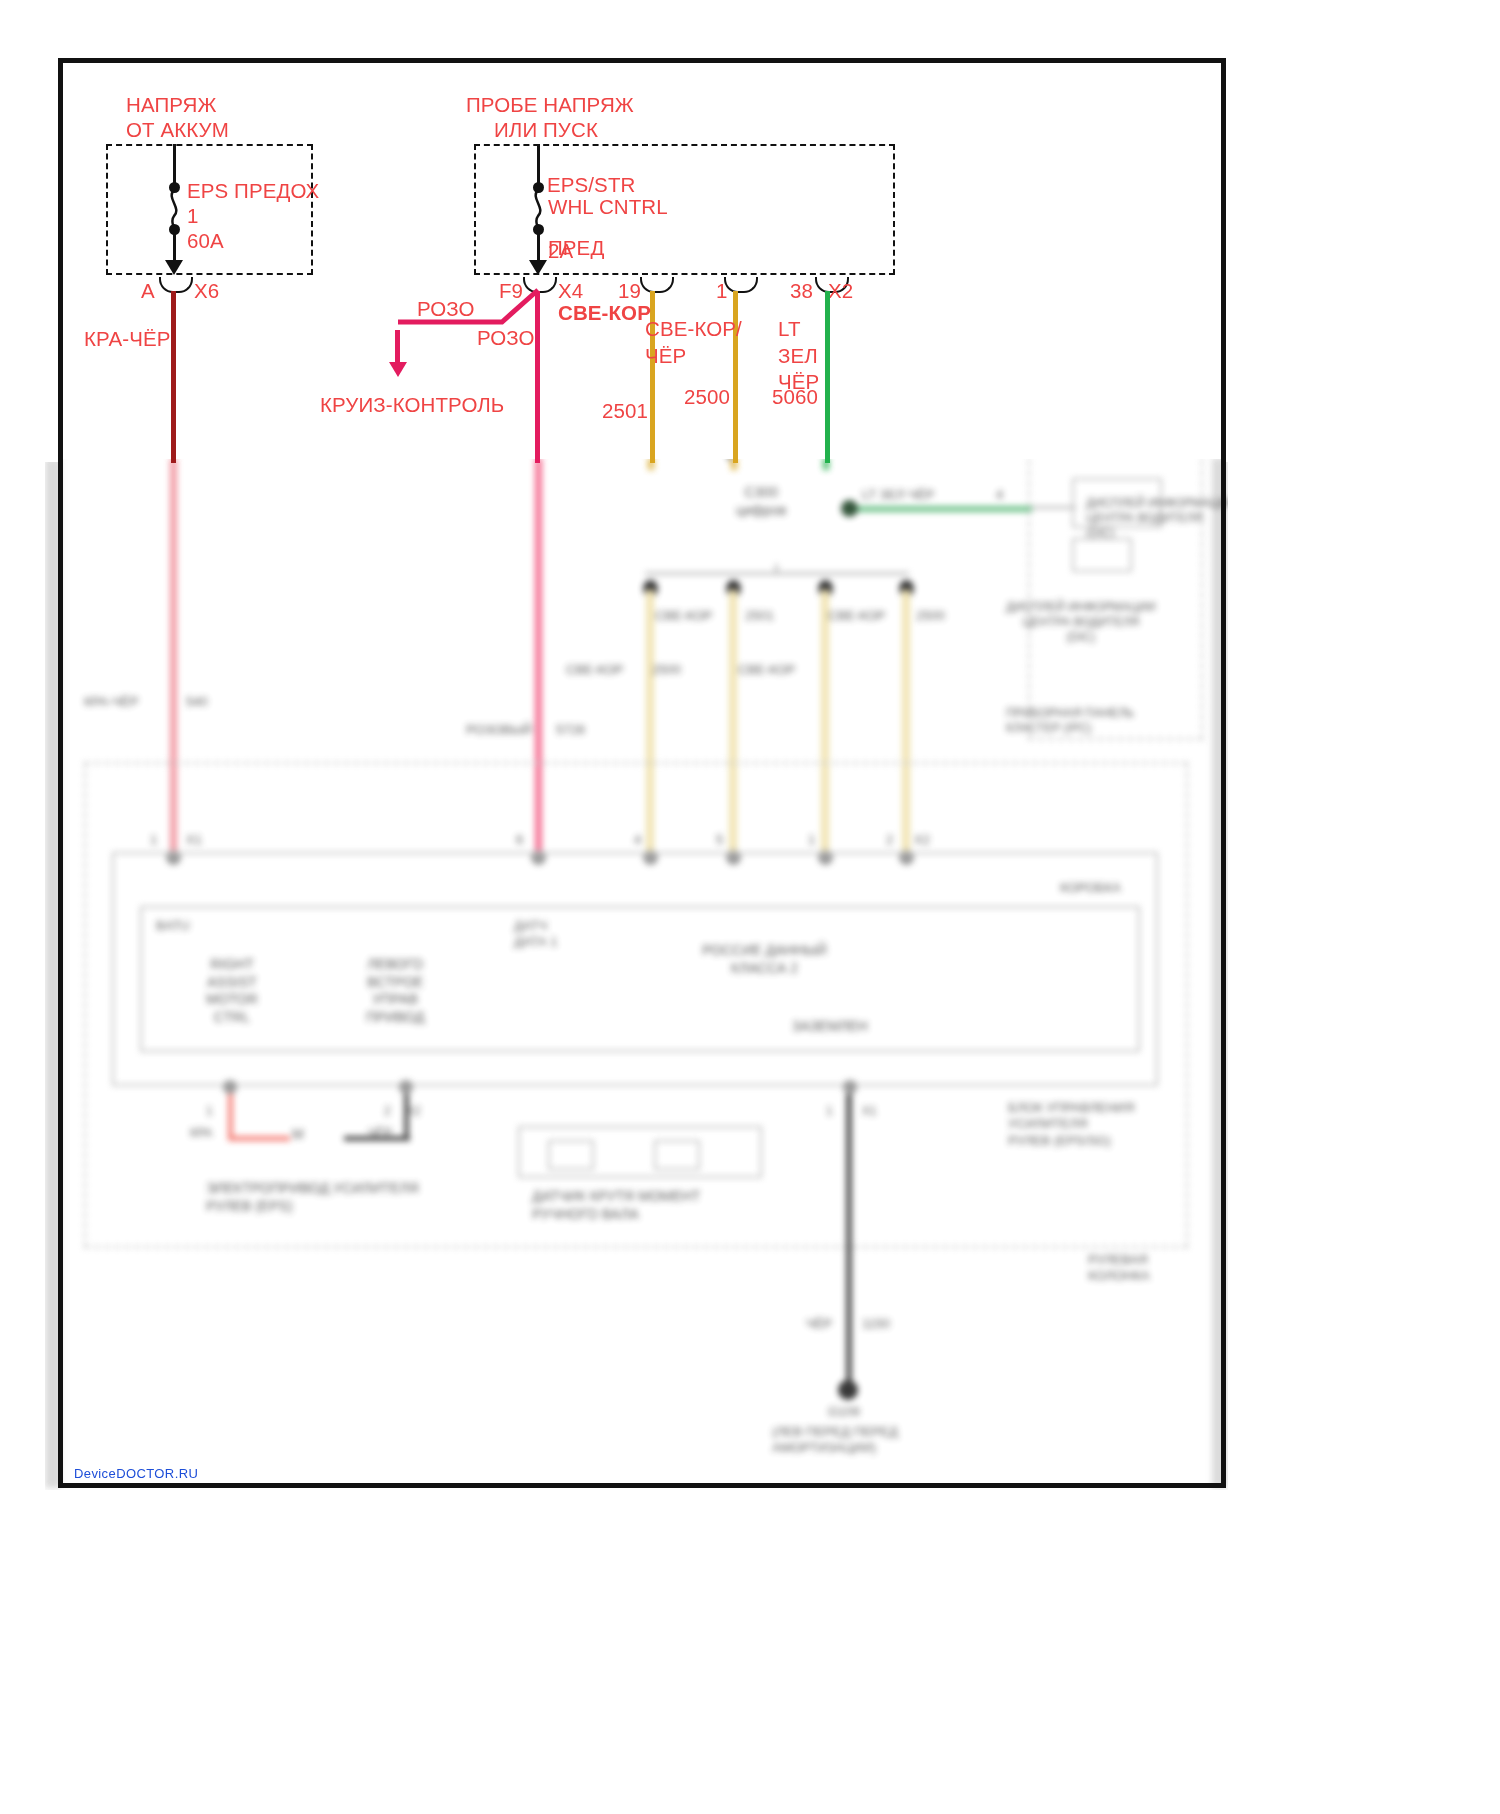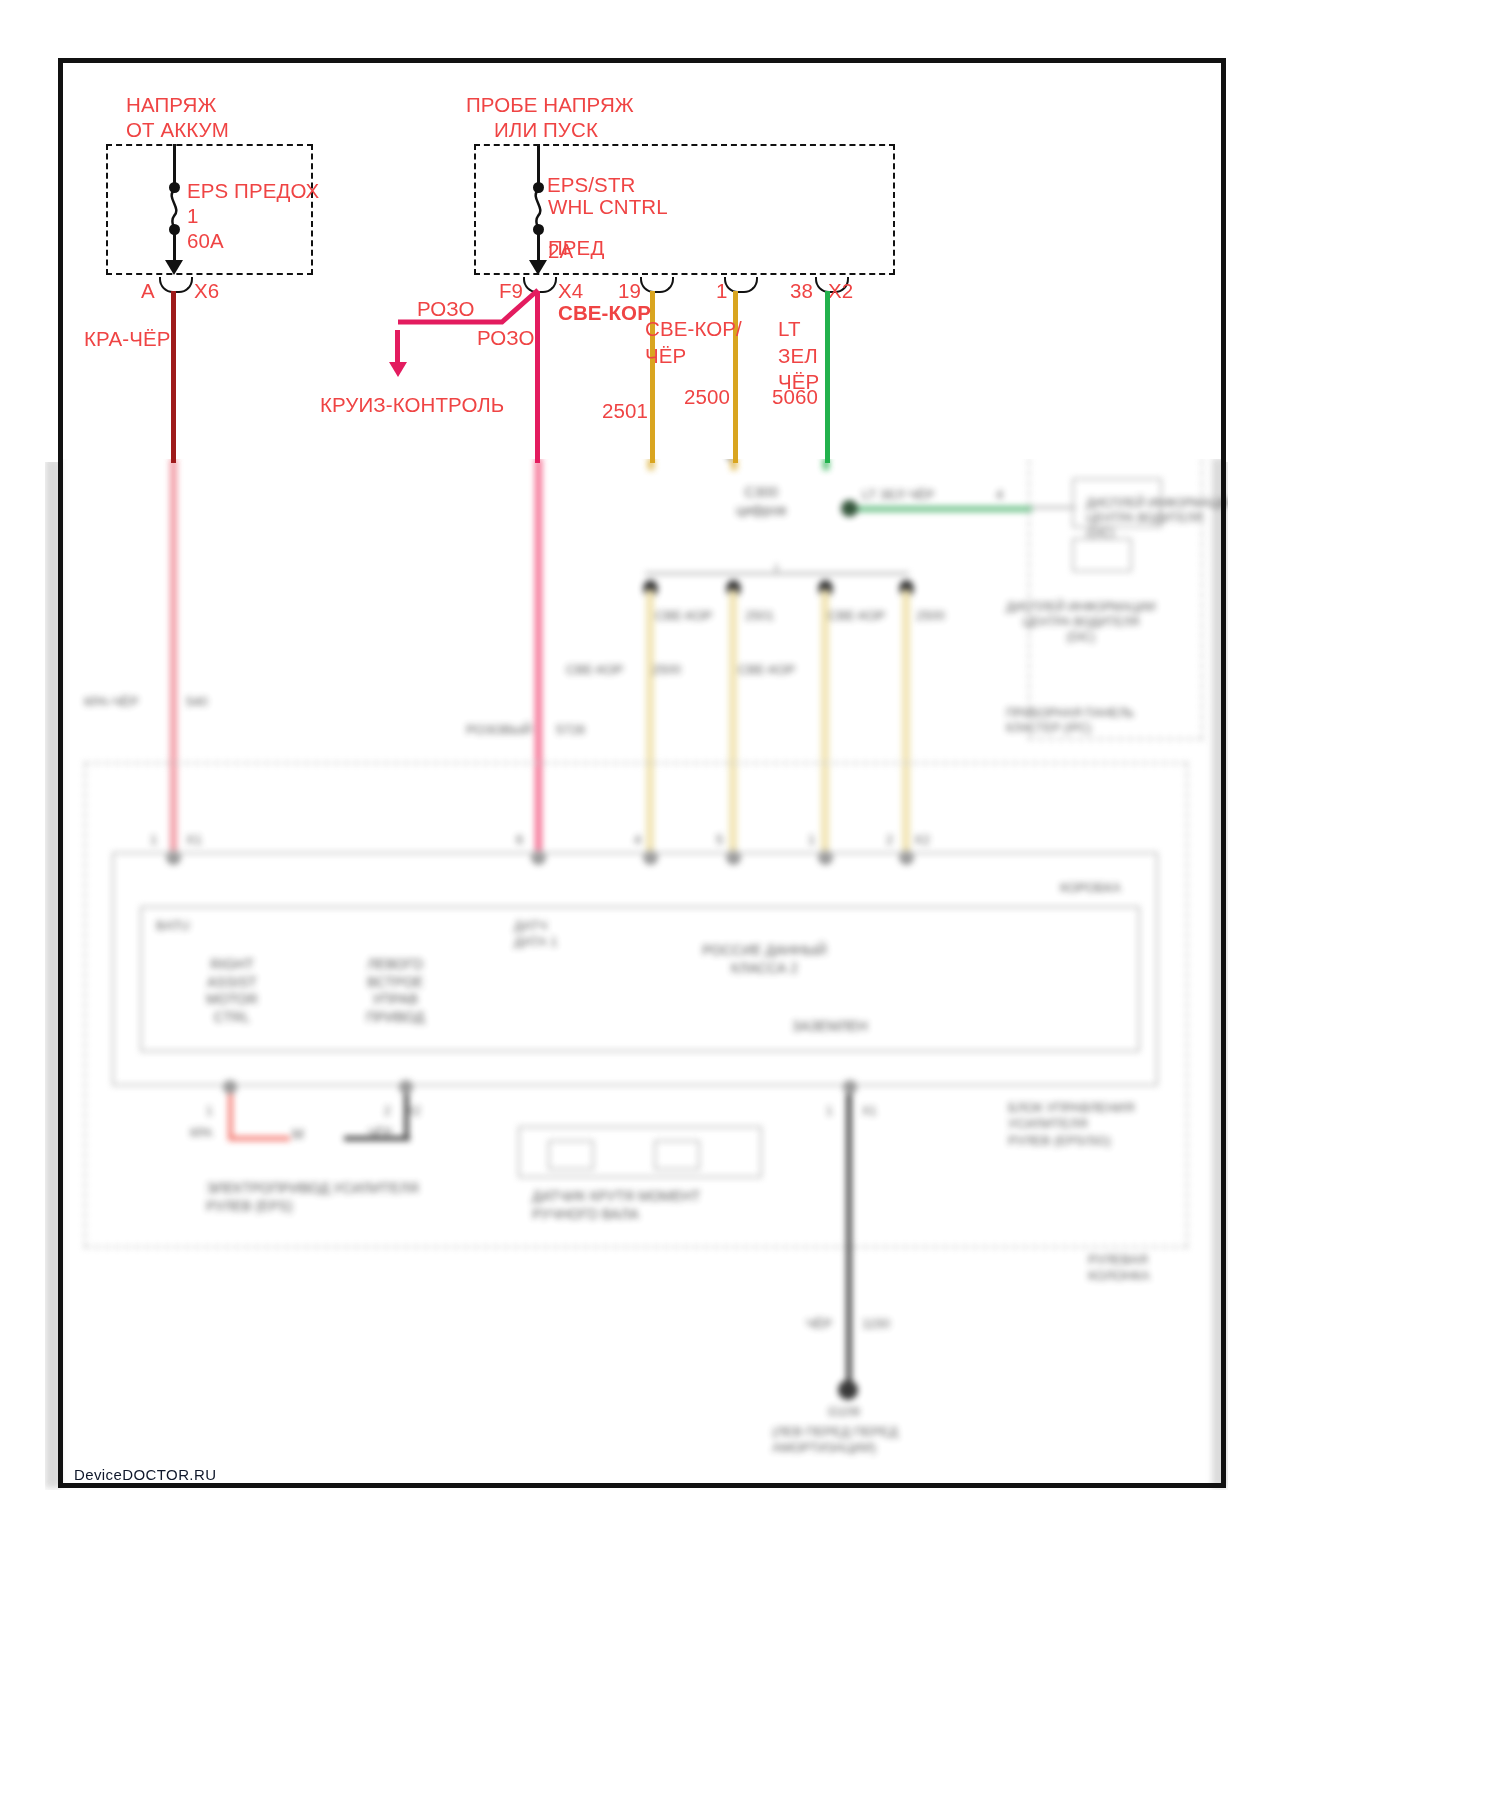--- a/index.html
+++ b/index.html
@@ -35,21 +35,21 @@
   #blurlayer .bbox{position:absolute;border:2px solid #b9b9b9;box-sizing:border-box;}
   #blurlayer .bdash{position:absolute;border:2px dashed #c0c0c0;box-sizing:border-box;}
   #blurlayer .bw{position:absolute;}
   #blurlayer .bdot{position:absolute;border-radius:50%;background:#1d1d1d;}
   #blurlayer .barr{position:absolute;width:0;height:0;border-left:10px solid transparent;border-right:10px solid transparent;border-top:17px solid #111;}
   #blurlayer .bln{position:absolute;background:#b5b5b5;}
 
   
   .sideband{position:absolute;background:#d6d6d6;}
 
-  .wm{position:absolute;color:#0f172a;font-size:15px;letter-spacing:.4px;white-space:pre;}
+  .wm{position:absolute;color:#1d4ed8;font-size:13px;letter-spacing:.4px;white-space:pre;}
 </style>
 </head>
 <body>
 
 <div id="root">
 
   <div id="blurlayer">
 
     <div class="sideband" style="left:45px;top:458px;width:16px;height:1030px;"></div>
     <div class="sideband" style="left:1212px;top:458px;width:16px;height:1030px;"></div>

